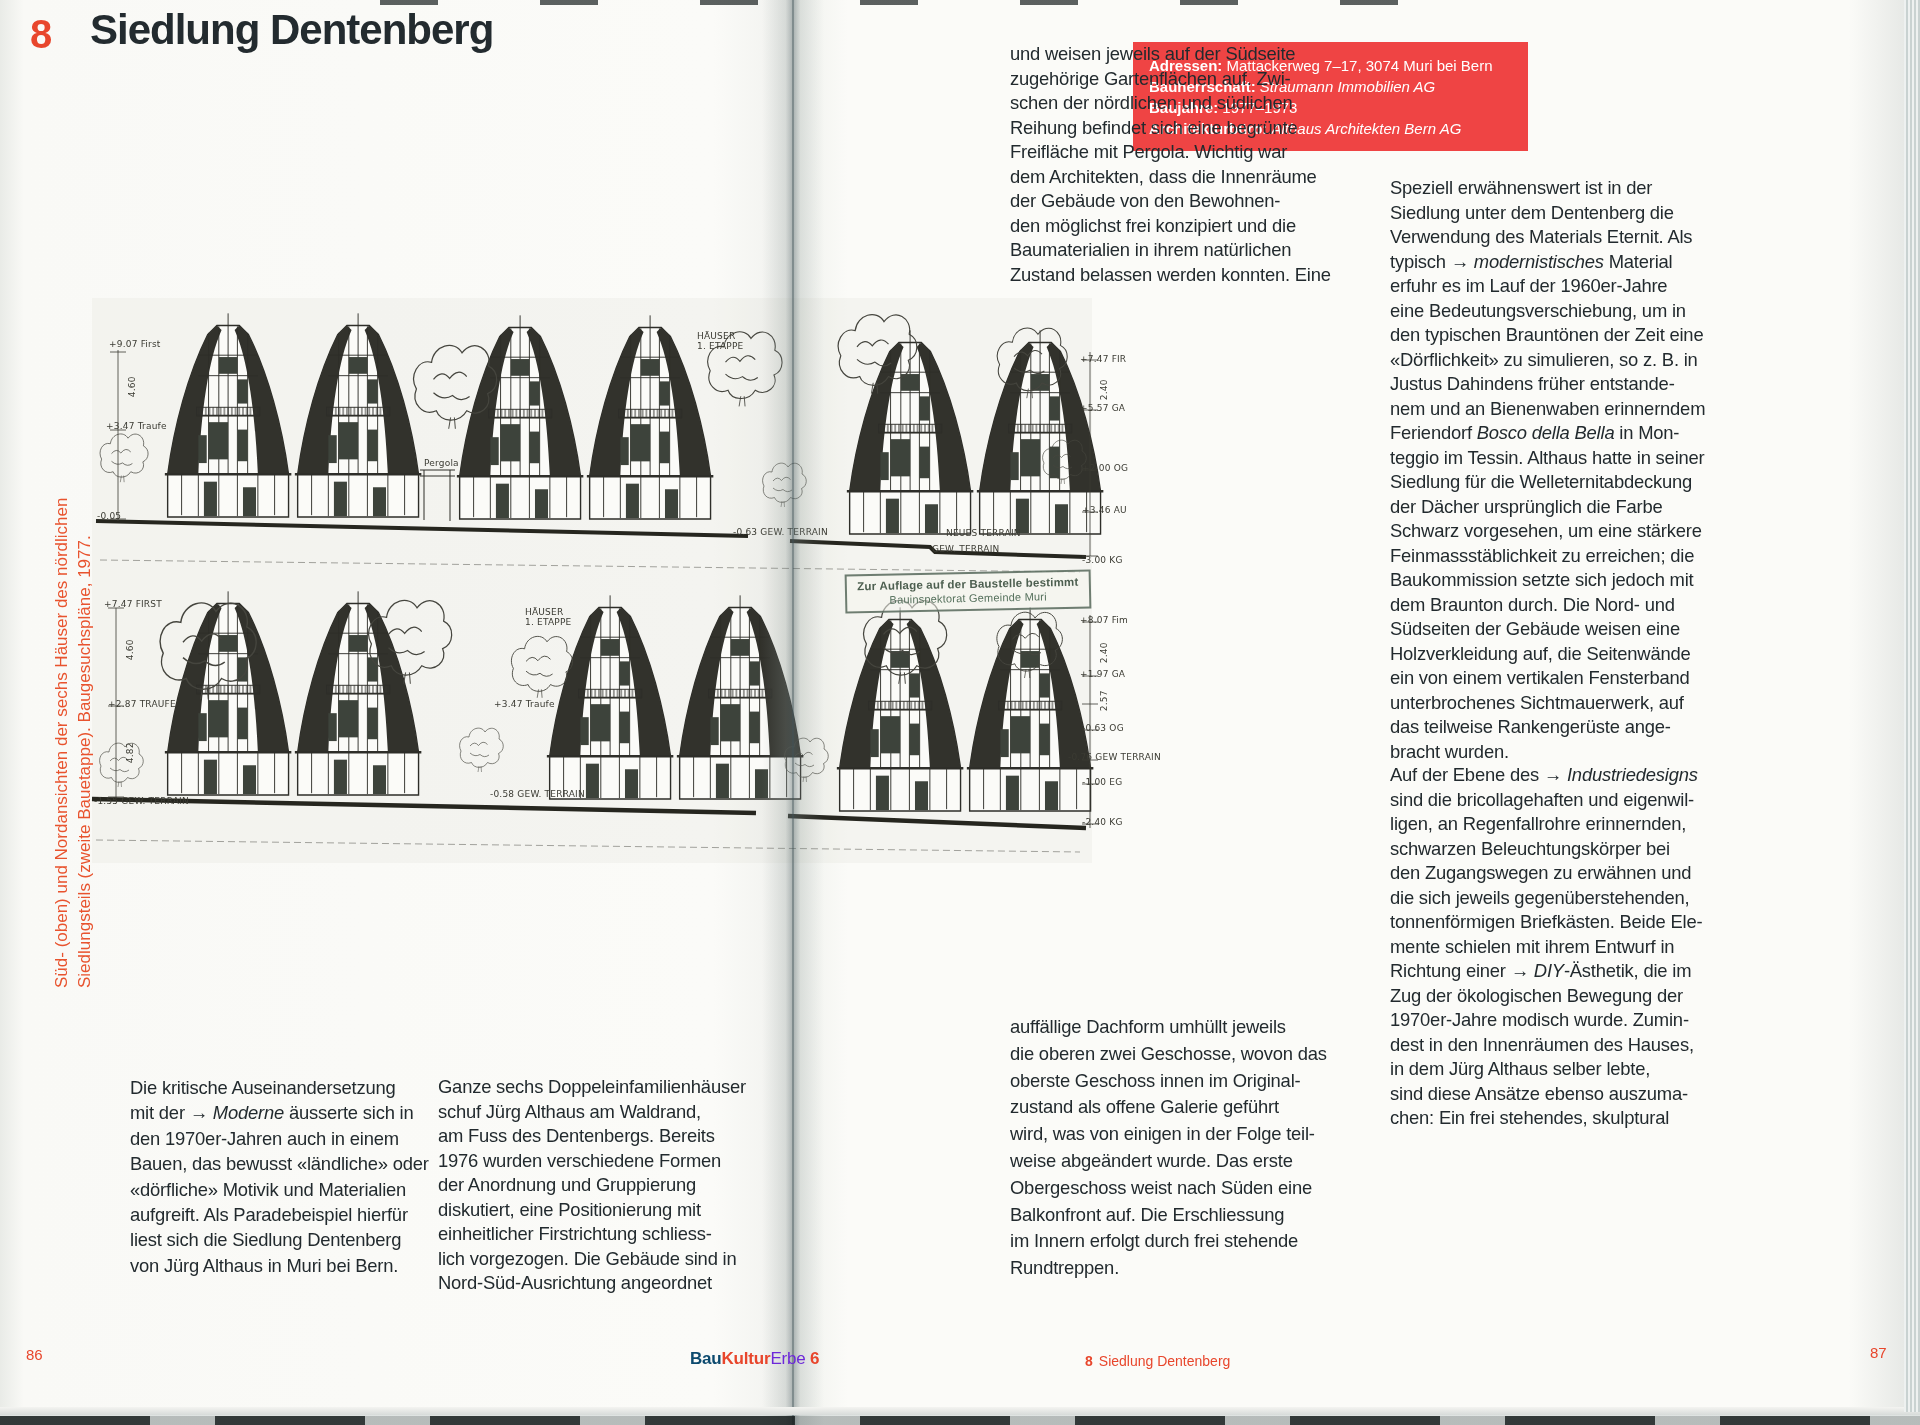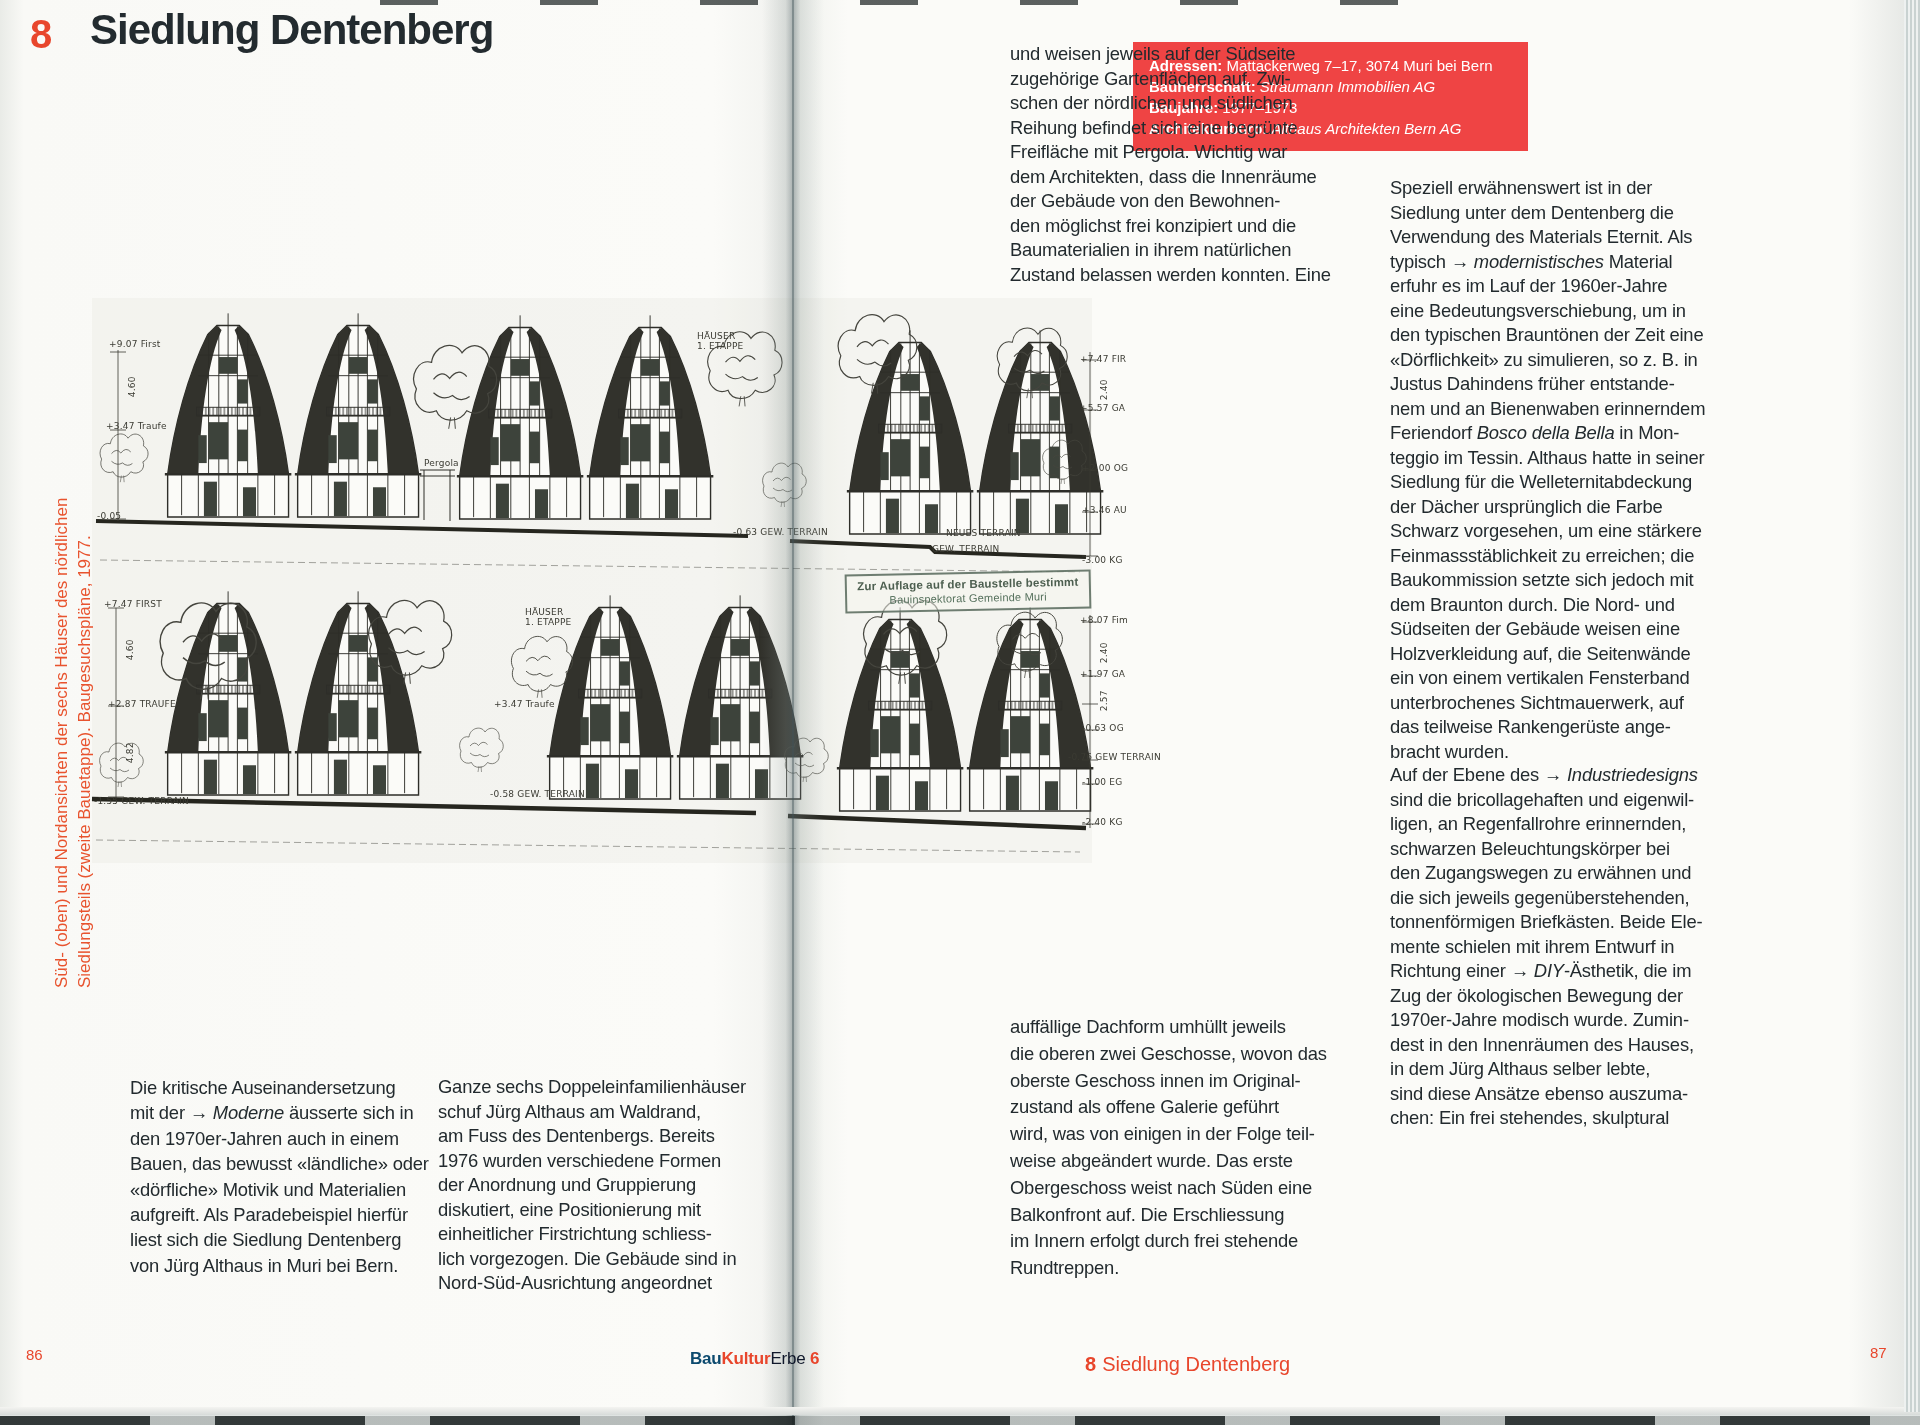--- a/index.html
+++ b/index.html
@@ -40,23 +40,23 @@
   .col-b2{left:1390px;top:763px;}
   .col-bold{left:130px;top:1075px;font-weight:normal;line-height:25.4px;}
   .col-c{left:438px;top:1075px;}
   .col-d{left:1010px;top:1014px;line-height:26.8px;}
   .footer-num{position:absolute;z-index:7;color:#e8462c;font-size:15px;}
   .fn-left{left:26px;top:1346px;}
   .fn-right{left:1870px;top:1344px;}
   .brand{position:absolute;left:690px;top:1349px;z-index:7;font-size:17px;letter-spacing:-0.2px;}
   .brand .b1{color:#0c4a6e;font-weight:bold;}
   .brand .b2{color:#e8462c;font-weight:bold;}
-  .brand .b3{color:#0f172a;font-weight:500;margin-top:32px;}
+  .brand .b3{color:#6d28d9;font-weight:500;margin-top:32px;}
   .brand .b4{color:#e8462c;font-weight:bold;}
-  .rfoot{position:absolute;left:1085px;top:1353px;z-index:7;color:#e8462c;font-size:20px;}
+  .rfoot{position:absolute;left:1085px;top:1353px;z-index:7;color:#e8462c;font-size:14px;}
   .rfoot .n{font-weight:bold;margin-right:6px;}
   .gutter{position:absolute;left:762px;top:0;width:62px;height:100%;z-index:6;pointer-events:none;
           background:linear-gradient(to right,rgba(150,160,158,0) 0%,rgba(138,150,148,.26) 38%,
                      rgba(92,108,110,.48) 50%,rgba(138,150,148,.22) 62%,rgba(150,160,158,0) 100%);}
   .gutter::after{content:'';position:absolute;left:30px;top:0;width:2px;height:100%;
                  background:rgba(66,82,88,.4);}
   .edge-right{position:absolute;right:0;top:0;width:16px;height:1412px;z-index:8;
               background:repeating-linear-gradient(to right,#eef1f0 0 2px,#c9d2d1 2px 4px);}
   .edge-top{position:absolute;left:380px;top:0;width:1090px;height:5px;z-index:9;
             background:repeating-linear-gradient(90deg,rgba(24,31,31,.7) 0 58px,transparent 58px 160px);}

